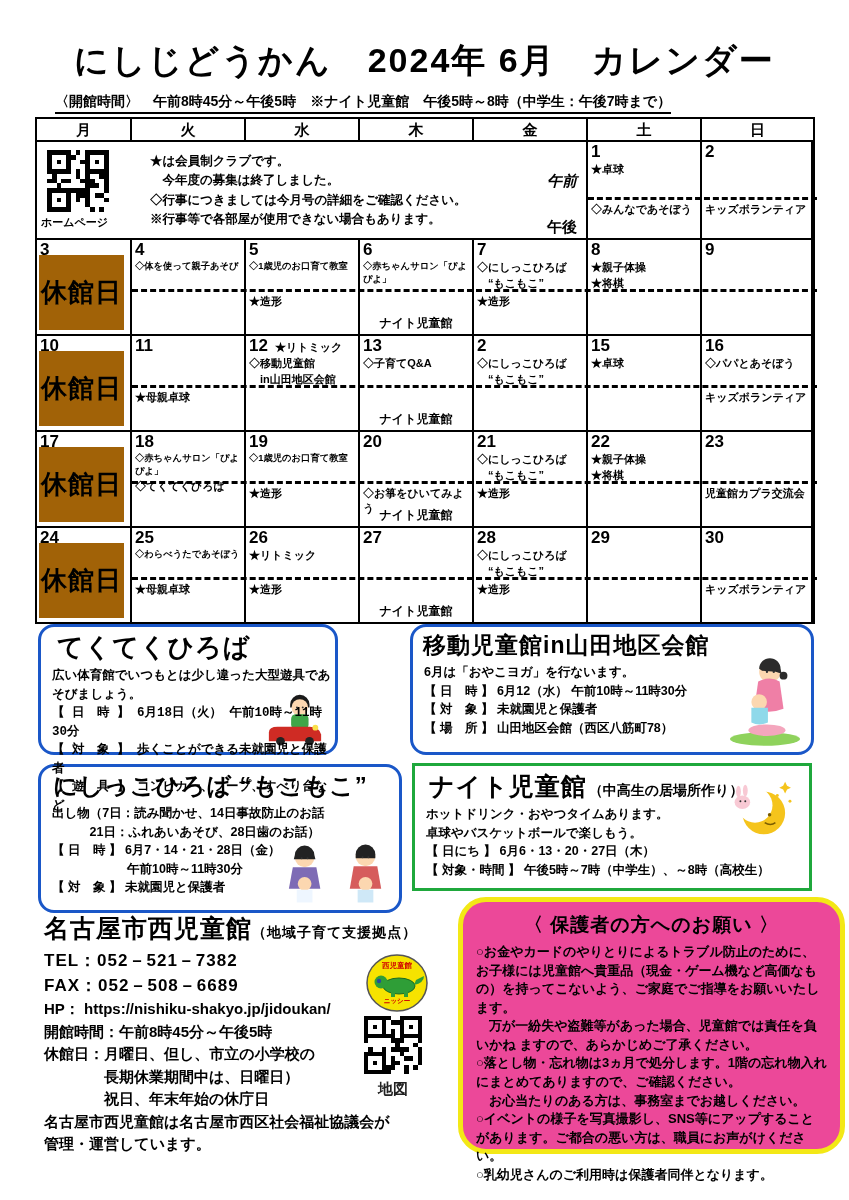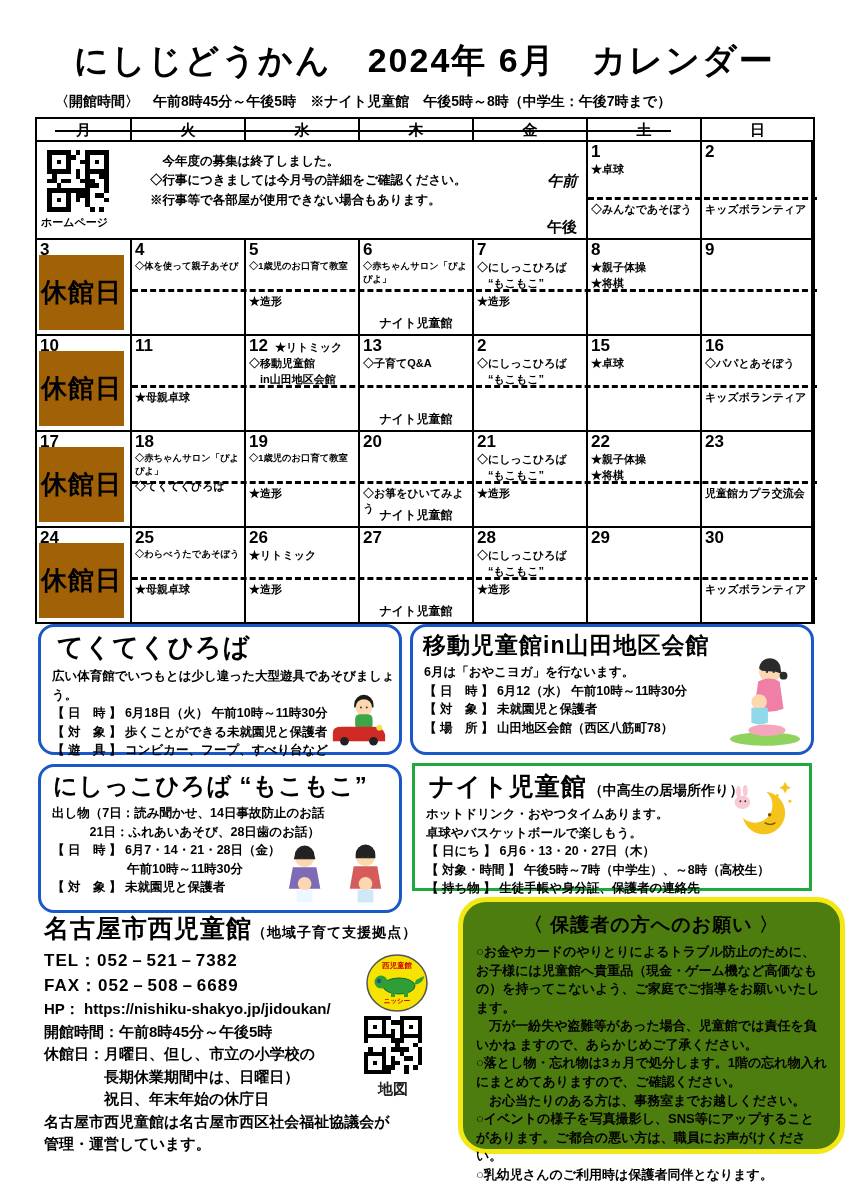--- a/index.html
+++ b/index.html
@@ -5,21 +5,21 @@
   * { box-sizing: border-box; margin: 0; padding: 0; }
   html,body { background:#888; }
   .page {
     position: relative; width: 849px; height: 1200px; margin: 0 auto;
     background: #fff; color: #000; overflow: hidden;
     font-family: "Liberation Sans", sans-serif; font-weight: bold;
   }
   .title { position:absolute; top:38px; left:0; width:100%; text-align:center;
     font-size:34px; letter-spacing:2px; }
   .hours { position:absolute; top:93px; left:55px; font-size:14px;
-    border-bottom:2px solid #000; padding-bottom:19px; }
+    border-bottom:2px solid #000; padding-bottom:1px; }
 
   
   .cal { position:absolute; left:35px; top:117px; width:780px; }
   .cal-head { display:grid; grid-template-columns:95px 114px 114px 114px 114px 114px 111px;
     border:2px solid #000; border-bottom:none; }
   .hcell { height:21px; border-right:2px solid #000; text-align:center;
     font-size:15px; line-height:21px; }
   .hcell:last-child { border-right:none; }
   .cal-body { border:2px solid #000; }
   .cal-row { display:grid; grid-template-columns:95px 114px 114px 114px 114px 114px 111px;
@@ -45,21 +45,21 @@
   
   .qr { background:#fff; }
   .qr-home { position:absolute; left:10px; top:8px; width:62px; height:62px; }
   .qr-home-label { position:absolute; left:4px; top:73px; font-size:11px; }
   .notice { position:absolute; left:113px; top:10px; width:350px; font-size:12.5px; line-height:1.55; }
   .amlab { position:absolute; right:9px; top:30px; font-size:15px;font-style:italic; }
   .pmlab { position:absolute; right:9px; top:76px; font-size:15px; }
 
   
   .infobox { position:absolute; border:3px solid #1a57c8; border-radius:16px; background:#fff; }
-  #box1 { left:38px;  top:624px; width:364px; height:131px; }
+  #box1 { left:38px;  top:624px; width:300px; height:131px;font-family:Liberation Mono, monospace; }
   #box2 { left:410px; top:624px; width:404px; height:131px; }
   #box3 { left:38px;  top:764px; width:364px; height:149px; }
   #box4 { left:412px; top:763px; width:400px; height:128px; border-color:#1fa83c; border-radius:0; }
   .box-title { margin:3px 0 0 16px; font-size:26px; letter-spacing:1px; }
   #box2 .box-title { font-size:23px; margin-left:10px; }
   #box3 .box-title { font-size:24px; margin-left:12px; }
   .box-title-row { margin:4px 0 0 14px; display:flex; align-items:baseline; gap:2px; }
   .box-title-row .bt { font-size:25px; letter-spacing:1px; }
   .box-title-row .bsub { font-size:14px; }
   .box-body { margin:2px 0 0 11px; font-size:12.5px; line-height:1.48; position:relative; z-index:2; }
@@ -80,21 +80,21 @@
   .mascot .m-top { position:absolute; top:7px; left:0; width:100%; text-align:center;
     font-size:7.5px; color:#d00000; }
   .mascot .m-bottom { position:absolute; bottom:6px; left:0; width:100%; text-align:center;
     font-size:6.5px; color:#d00000; }
   .qr-map { position:absolute; left:364px; top:1016px; width:58px; height:58px; }
   .map-label { position:absolute; left:364px; top:1080px; width:58px; text-align:center;
     font-size:15px; color:#222; }
 
   
   .request { position:absolute; left:458px; top:897px; width:387px; height:257px;
-    border:5px solid #f3e816; border-radius:28px; background:#4d7c0f; }
+    border:5px solid #f3e816; border-radius:28px; background:#ec4899; }
   .request-title { margin-top:10px; text-align:center; font-size:19px; letter-spacing:1px; }
   .request-body { margin:5px 13px 0 13px; font-size:13px; line-height:1.43; }
   .request-body p { margin:0; }
 </style>
 </head>
 <body>
 
 <div class="page">
 
   <h1 class="title">にしじどうかん　2024年 6月　カレンダー</h1>
@@ -157,20 +157,21 @@
                 <rect x="11" y="9" width="1" height="1"></rect>
                 <rect x="6" y="10" width="1" height="1"></rect>
                 <rect x="8" y="10" width="1" height="1"></rect>
                 <rect x="12" y="10" width="1" height="1"></rect>
                 <rect x="8" y="11" width="1" height="1"></rect>
                 <rect x="9" y="12" width="1" height="1"></rect>
                 <rect x="11" y="12" width="1" height="1"></rect>
               </svg></div>
             <div class="qr-home-label">ホームページ</div>
             <div class="notice">
+              <div>★は会員制クラブです。</div>
               <div>　今年度の募集は終了しました。</div>
               <div>◇行事につきましては今月号の詳細をご確認ください。</div>
               <div>※行事等で各部屋が使用できない場合もあります。</div>
             </div>
             <div class="amlab">午前</div>
             <div class="pmlab">午後</div>
           </div>
           <div class="cell">
             <span class="num">1</span>
             <div class="am">
@@ -464,21 +465,20 @@
   <div class="infobox" id="box4">
     <div class="box-title-row">
       <span class="bt">ナイト児童館</span>
       <span class="bsub">（中高生の居場所作り）</span>
     </div>
     <div class="box-body">
         <div>ホットドリンク・おやつタイムあります。</div>
         <div>卓球やバスケットボールで楽しもう。</div>
         <div>【 日にち 】 6月6・13・20・27日（木）</div>
         <div>【 対象・時間 】 午後5時～7時（中学生）、～8時（高校生）</div>
-        <div>【 持ち物 】 生徒手帳や身分証、保護者の連絡先</div>
       </div>
     <svg class="illus illus4" viewBox="0 0 86 70">
       <circle cx="52" cy="38" r="22" fill="#f5c41c"></circle>
       <circle cx="43" cy="30" r="18" fill="#ffffff"></circle>
       <circle cx="58" cy="40" r="1.8" fill="#7a5c00"></circle>
       <path d="M53 48q6 4 11 0" stroke="#7a5c00" fill="none" stroke-width="1.5"></path>
       <ellipse cx="30" cy="27" rx="8" ry="7" fill="#f8c9d4"></ellipse>
       <ellipse cx="26" cy="16" rx="2.5" ry="6" fill="#f8c9d4"></ellipse>
       <ellipse cx="33" cy="15" rx="2.5" ry="6" fill="#f8c9d4"></ellipse>
       <circle cx="28" cy="26" r="1" fill="#333"></circle>

